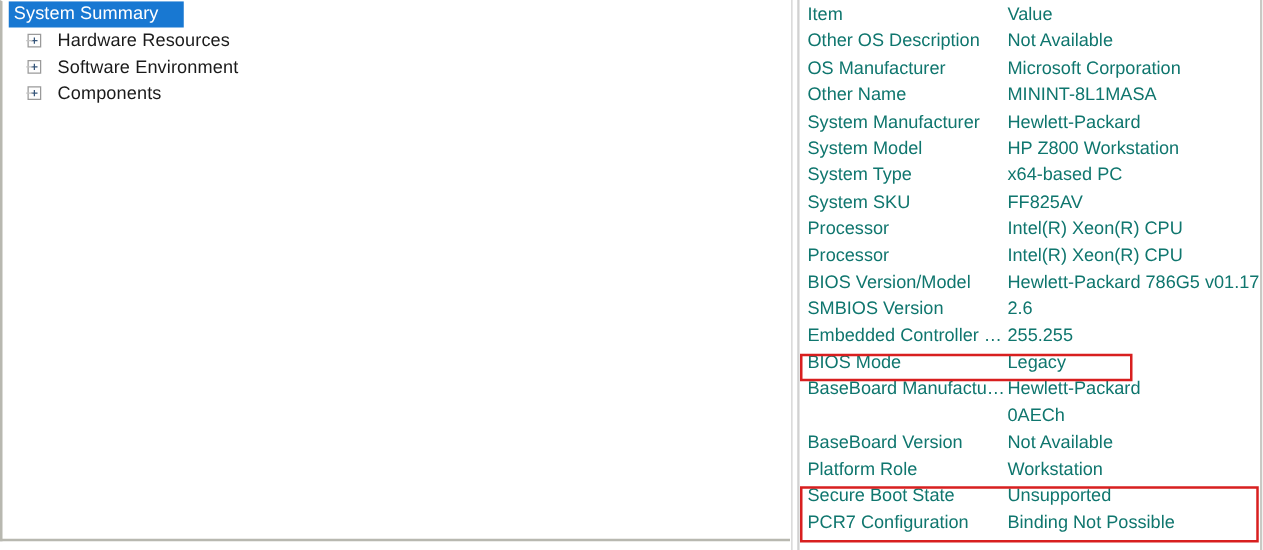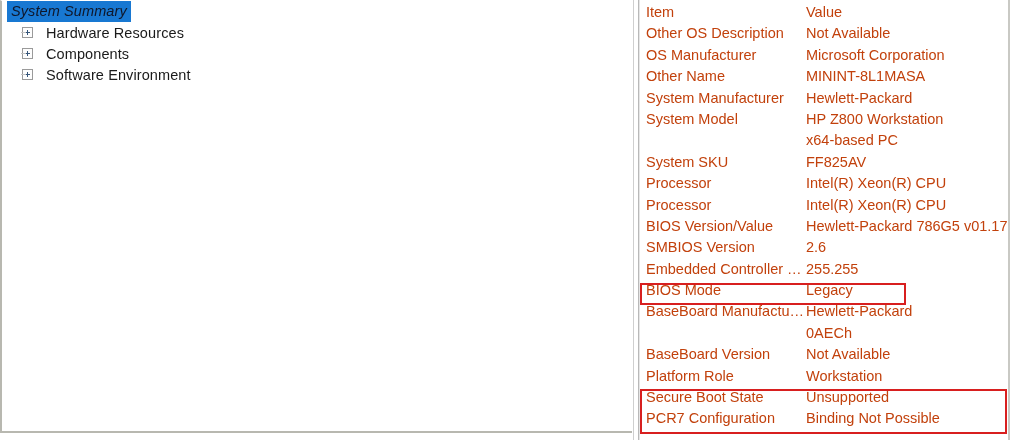--- a/index.html
+++ b/index.html
@@ -37,25 +37,24 @@
     white-space: nowrap;
   }
   .tree-row.root {
     padding-left: 5px;
   }
   .tree-row.child {
     padding-left: 20px;
   }
   .sel-label {
     background: #1878d2;
-    color: #0f172a;
-    padding: 1px 4px 2px 4px;
+    color: #ffffff;
+    padding: 1px 20px 2px 4px;
     display: inline-block;
     line-height: 17px;
-    font-style: italic;
   }
   .expander {
     display: inline-block;
     width: 11px; height: 11px;
     border: 1px solid #9a9a9a;
     background: #fdfdfd;
     position: relative;
     margin-right: 4px;
     flex: 0 0 auto;
   }
@@ -116,21 +115,21 @@
   }
   #detail-list {
     position: absolute;
     left: 0; top: 2px;
     width: 370px;
   }
   .detail-row {
     position: relative;
     height: 21.4px;
     font-size: 14.5px;
-    color: #c2410c;
+    color: #0f766e;
     white-space: nowrap;
   }
   .cell-item {
     position: absolute;
     left: 6px; top: 1px;
     width: 158px;
     overflow: hidden;
     text-overflow: ellipsis;
     white-space: nowrap;
     line-height: 19px;
@@ -170,26 +169,26 @@
           <span class="tree-label sel-label">System Summary</span>
         </div>
         <div class="tree-row child">
           <span class="expander"></span>
           <span class="tree-connector"></span>
           <span class="tree-label" style="margin-left: 9px;">Hardware Resources</span>
         </div>
         <div class="tree-row child">
           <span class="expander"></span>
           <span class="tree-connector"></span>
-          <span class="tree-label" style="margin-left: 9px;">Components</span>
+          <span class="tree-label" style="margin-left: 9px;">Software Environment</span>
         </div>
         <div class="tree-row child">
           <span class="expander"></span>
           <span class="tree-connector"></span>
-          <span class="tree-label" style="margin-left: 9px;">Software Environment</span>
+          <span class="tree-label" style="margin-left: 9px;">Components</span>
         </div>
       </div>
   </div>
 
   <div id="splitter">
     <div class="bar-a"></div>
     <div class="bar-b"></div>
     <div class="bar-c"></div>
   </div>
 
@@ -213,36 +212,37 @@
         </div>
         <div class="detail-row">
           <div class="cell-item">System Manufacturer</div>
           <div class="cell-value"><span>Hewlett-Packard</span></div>
         </div>
         <div class="detail-row">
           <div class="cell-item">System Model</div>
           <div class="cell-value"><span>HP Z800 Workstation</span></div>
         </div>
         <div class="detail-row">
+          <div class="cell-item">System Type</div>
           <div class="cell-value"><span>x64-based PC</span></div>
         </div>
         <div class="detail-row">
           <div class="cell-item">System SKU</div>
           <div class="cell-value"><span>FF825AV</span></div>
         </div>
         <div class="detail-row">
           <div class="cell-item">Processor</div>
           <div class="cell-value"><span>Intel(R) Xeon(R) CPU</span></div>
         </div>
         <div class="detail-row">
           <div class="cell-item">Processor</div>
           <div class="cell-value"><span>Intel(R) Xeon(R) CPU</span></div>
         </div>
         <div class="detail-row">
-          <div class="cell-item">BIOS Version/Value</div>
+          <div class="cell-item">BIOS Version/Model</div>
           <div class="cell-value"><span>Hewlett-Packard 786G5 v01.17, 8/</span></div>
         </div>
         <div class="detail-row">
           <div class="cell-item">SMBIOS Version</div>
           <div class="cell-value"><span>2.6</span></div>
         </div>
         <div class="detail-row">
           <div class="cell-item">Embedded Controller V...</div>
           <div class="cell-value"><span>255.255</span></div>
         </div>

